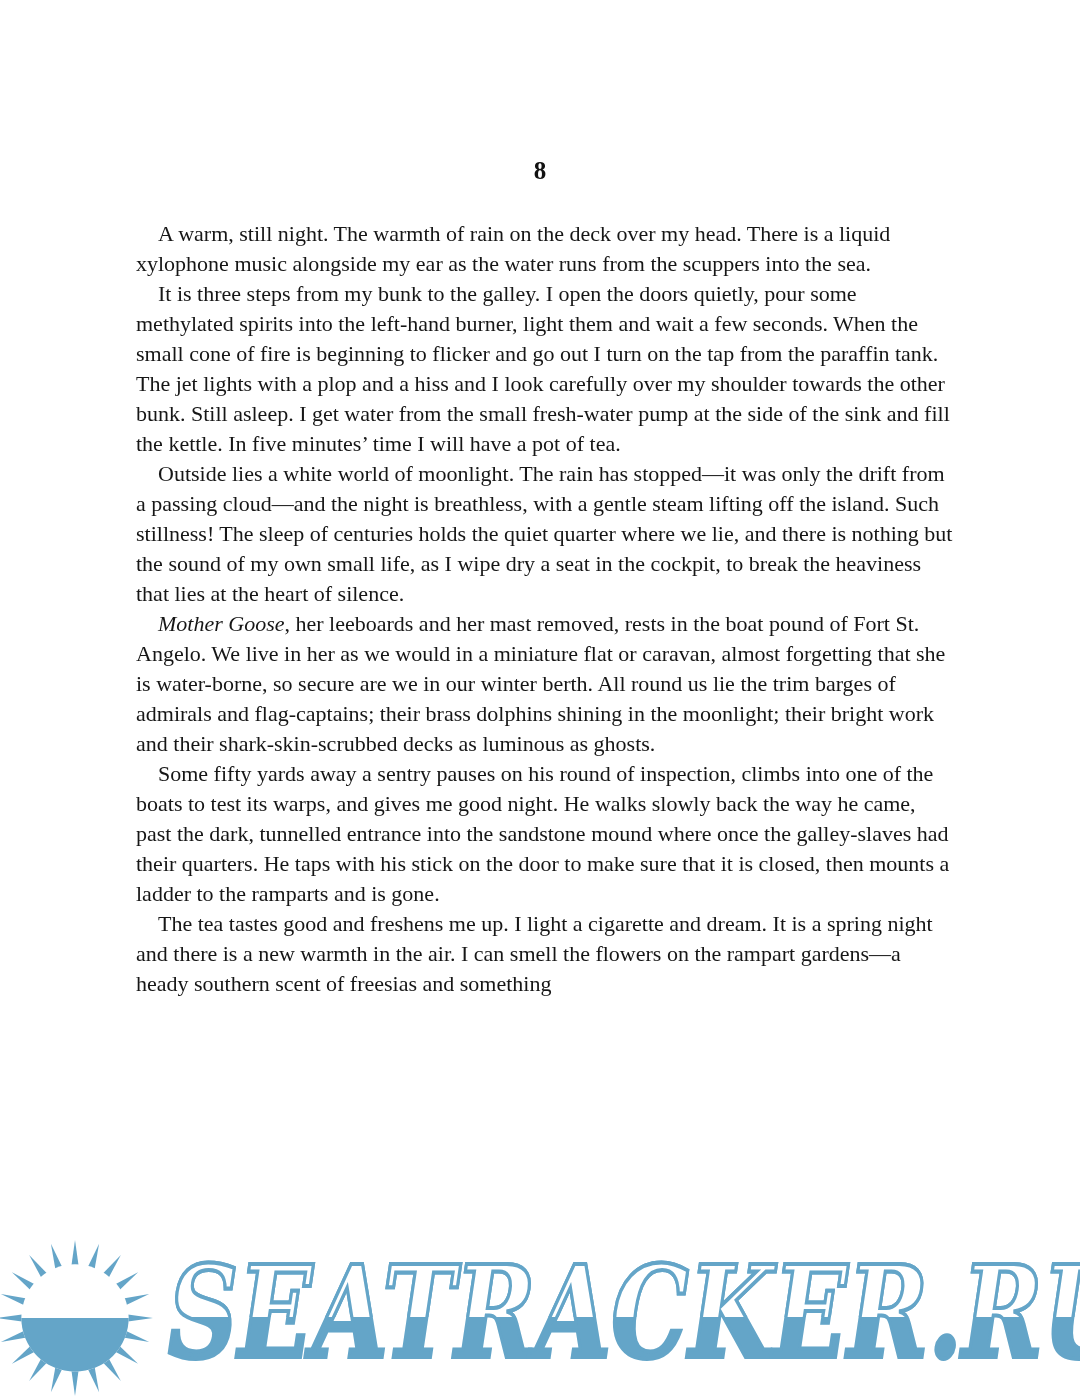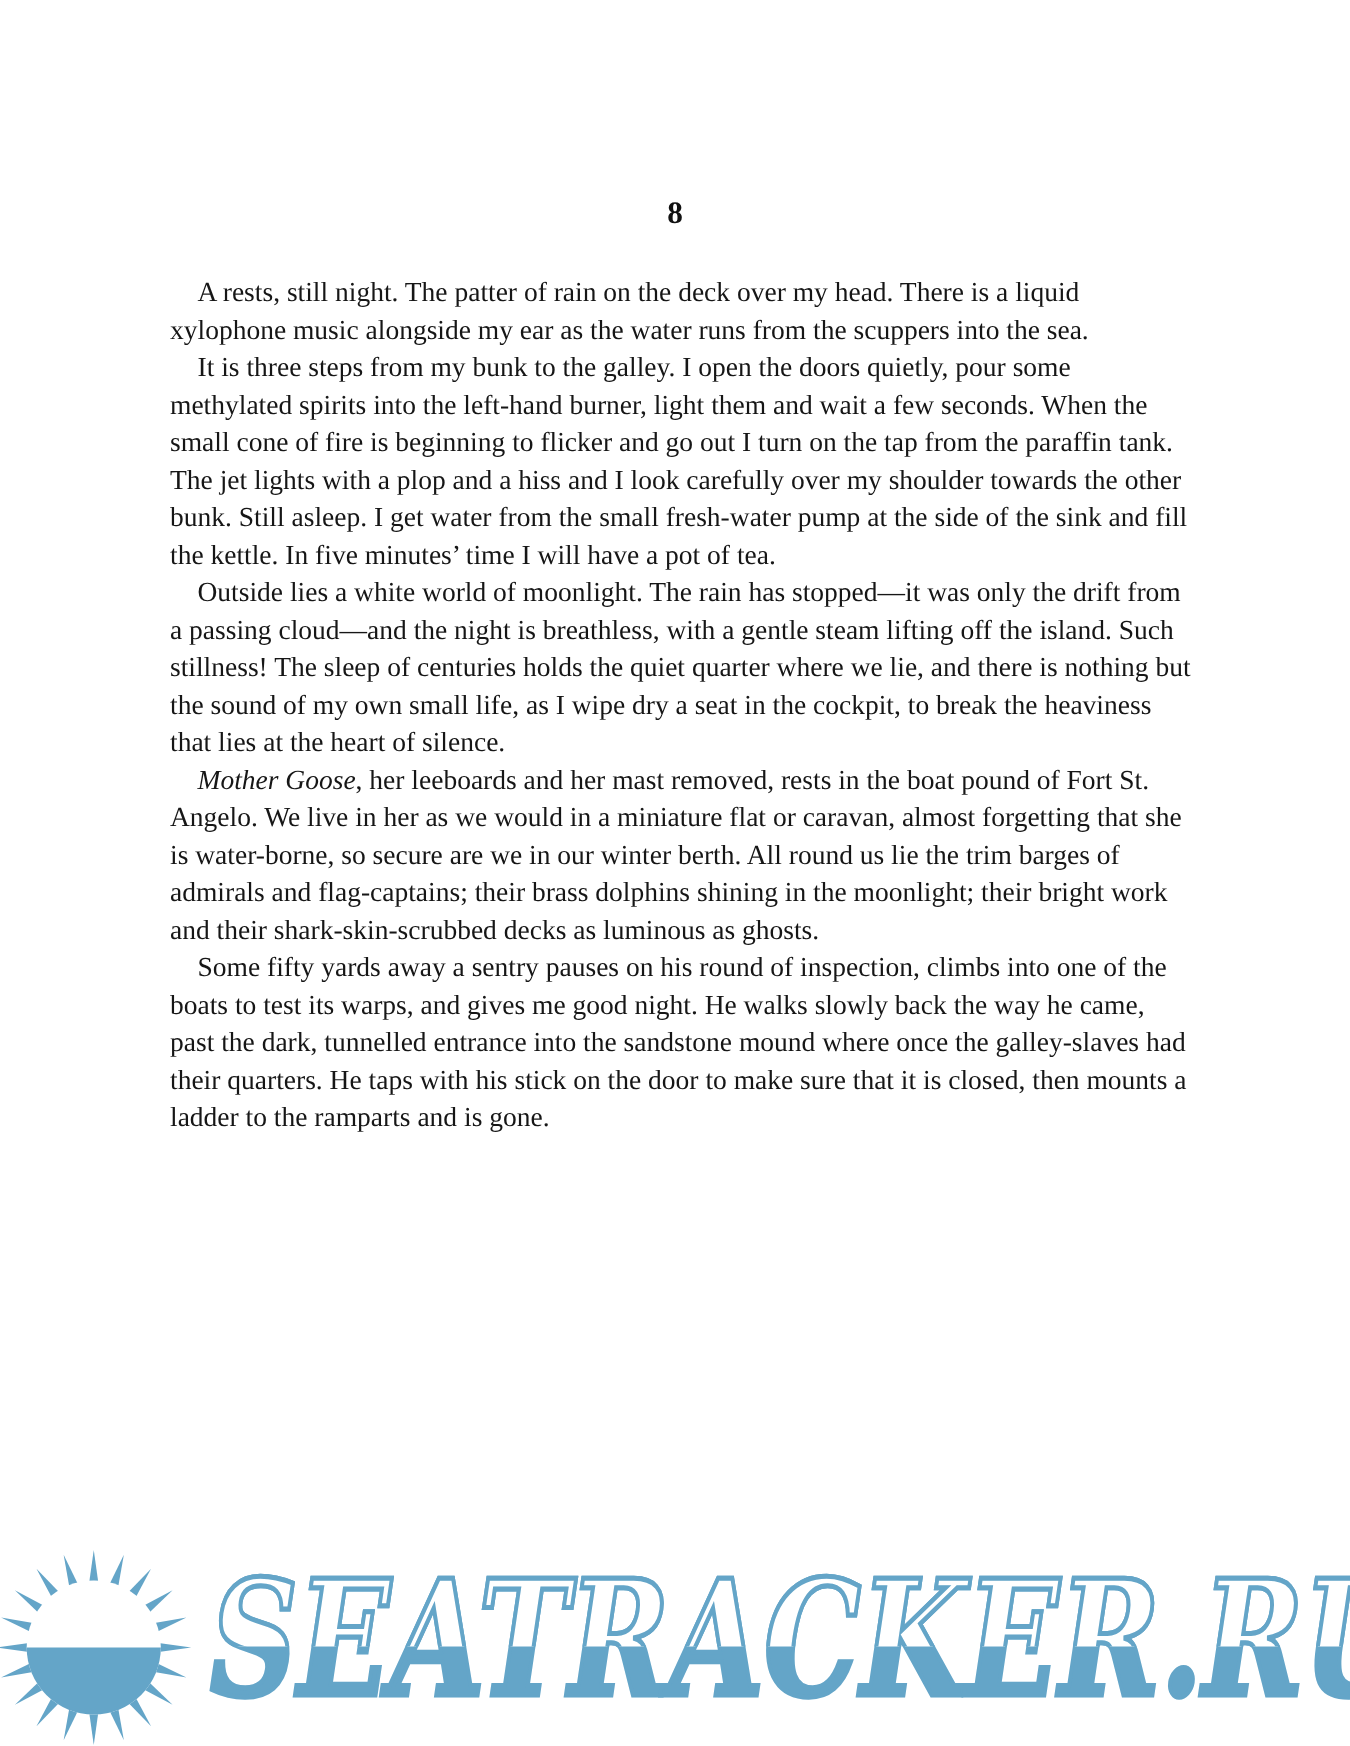--- a/index.html
+++ b/index.html
@@ -85,33 +85,36 @@
 </style>
 </head>
 <body>
 
 <div class="page">
 
   <div class="chapter-number">8</div>
 
   <div class="body-text">
     <p>
-      <span>A rests, still night. The patter of rain on the deck over my head. There is a liquid xylophone music alongside my ear as the water runs from the scuppers into the sea.</span>
+      <span>A warm, still night. The warmth of rain on the deck over my head. There is a liquid xylophone music alongside my ear as the water runs from the scuppers into the sea.</span>
     </p>
     <p>
       <span>It is three steps from my bunk to the galley. I open the doors quietly, pour some methylated spirits into the left-hand burner, light them and wait a few seconds. When the small cone of fire is beginning to flicker and go out I turn on the tap from the paraffin tank. The jet lights with a plop and a hiss and I look carefully over my shoulder towards the other bunk. Still asleep. I get water from the small fresh-water pump at the side of the sink and fill the kettle. In five minutes’ time I will have a pot of tea.</span>
     </p>
     <p>
       <span>Outside lies a white world of moonlight. The rain has stopped—it was only the drift from a passing cloud—and the night is breathless, with a gentle steam lifting off the island. Such stillness! The sleep of centuries holds the quiet quarter where we lie, and there is nothing but the sound of my own small life, as I wipe dry a seat in the cockpit, to break the heaviness that lies at the heart of silence.</span>
     </p>
     <p>
       <span class="italic">Mother Goose</span><span>, her leeboards and her mast removed, rests in the boat pound of Fort St. Angelo. We live in her as we would in a miniature flat or caravan, almost forgetting that she is water-borne, so secure are we in our winter berth. All round us lie the trim barges of admirals and flag-captains; their brass dolphins shining in the moonlight; their bright work and their shark-skin-scrubbed decks as luminous as ghosts.</span>
     </p>
     <p>
       <span>Some fifty yards away a sentry pauses on his round of inspection, climbs into one of the boats to test its warps, and gives me good night. He walks slowly back the way he came, past the dark, tunnelled entrance into the sandstone mound where once the galley-slaves had their quarters. He taps with his stick on the door to make sure that it is closed, then mounts a ladder to the ramparts and is gone.</span>
+    </p>
+    <p>
+      <span>The tea tastes good and freshens me up. I light a cigarette and dream. It is a spring night and there is a new warmth in the air. I can smell the flowers on the rampart gardens—a heady southern scent of freesias and something</span>
     </p>
   </div>
 
   <div class="watermark">
 
     <svg class="sun-logo" viewBox="0 0 160 160" xmlns="http://www.w3.org/2000/svg">
       <g fill="#64a5c8">
         <path id="wm-ray" d="M80 3 L75.8 33 L84.2 33 Z"></path>
         <use href="#wm-ray" transform="rotate(18 80 80)"></use>
         <use href="#wm-ray" transform="rotate(36 80 80)"></use>

